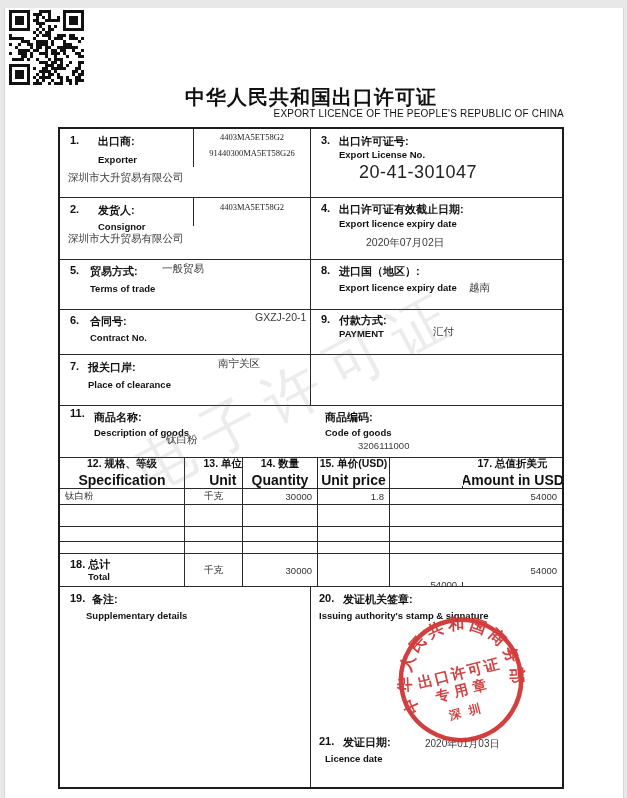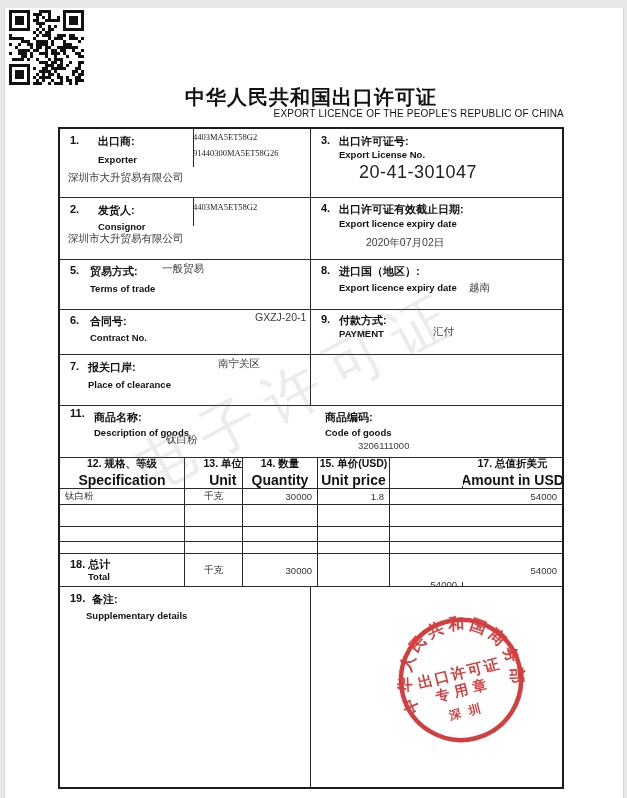--- a/index.html
+++ b/index.html
@@ -33,21 +33,21 @@
   }
   .row{display:flex;border-bottom:1px solid #2b2b2b;box-sizing:border-box;flex:0 0 auto;}
   .row:last-child{border-bottom:none;flex:1 1 auto;}
   .cell{position:relative;box-sizing:border-box;}
   .cell.bR{border-right:1px solid #2b2b2b;}
   .w50{width:50%;}
   .no,.zh{position:absolute;font-weight:700;font-size:11px;white-space:nowrap;color:#111;}
   .en{position:absolute;font-weight:700;font-size:9.5px;white-space:nowrap;color:#111;}
   .code{
     position:absolute;font-family:"Liberation Serif",serif;font-size:8.5px;color:#222;
-    text-align:left;white-space:nowrap;
+    text-align:center;white-space:nowrap;
   }
   .cn-val{position:absolute;font-size:10.5px;color:#3a3a3a;white-space:nowrap;}
   .big-val{position:absolute;font-size:18px;color:#222;white-space:nowrap;letter-spacing:.5px;}
   .vsep{position:absolute;top:0;width:1px;background:#2b2b2b;}
   
   .gcell{box-sizing:border-box;border-right:1px solid #2b2b2b;display:flex;flex-direction:column;
          align-items:center;justify-content:center;overflow:hidden;}
   .gcell:last-child{border-right:none;}
   .gc1{width:125px;} .gc2{width:58px;align-items:flex-end;} .gc3{width:75px;} .gc4{width:72px;} .gc5{width:73px;margin-top:28px;} .gc6{flex:1;}
   .ghead{font-weight:700;font-size:10.5px;color:#111;line-height:1.35;text-align:center;white-space:nowrap;}
@@ -551,20 +551,29 @@
           <div class="gval t-right">54000</div>
         </div>
     </div>
 
     <div class="row">
       <div class="cell w50 bR">
         <span class="no" style="left:10px;top:5px">19.</span>
         <span class="zh" style="left:32px;top:5px">备注:</span>
         <span class="en" style="left:26px;top:23px">Supplementary details</span>
       </div>
+      <div class="cell w50">
+        <span class="no" style="left:8px;top:5px">20.</span>
+        <span class="zh" style="left:32px;top:5px">发证机关签章:</span>
+        <span class="en" style="left:8px;top:23px">Issuing authority's stamp &amp; signature</span>
+        <span class="no" style="left:8px;top:148px">21.</span>
+        <span class="zh" style="left:32px;top:148px">发证日期:</span>
+        <span class="en" style="left:14px;top:166px">Licence date</span>
+        <span class="cn-val" style="left:114px;top:150px;font-size:10px">2020年01月03日</span>
+      </div>
     </div>
   </div>
 
   <div class="stamp-wrap" style="color: rgb(207, 47, 46);">
     <svg width="156" height="156" viewBox="-78 -78 156 156">
       <g transform="rotate(-14)">
         <circle cx="0" cy="0" r="60" fill="none" stroke="currentColor" stroke-width="4.5"></circle>
         <defs>
           <path id="ringPath" d="M -44,26 A 51,51 0 1 1 44,26"></path>
         </defs>

